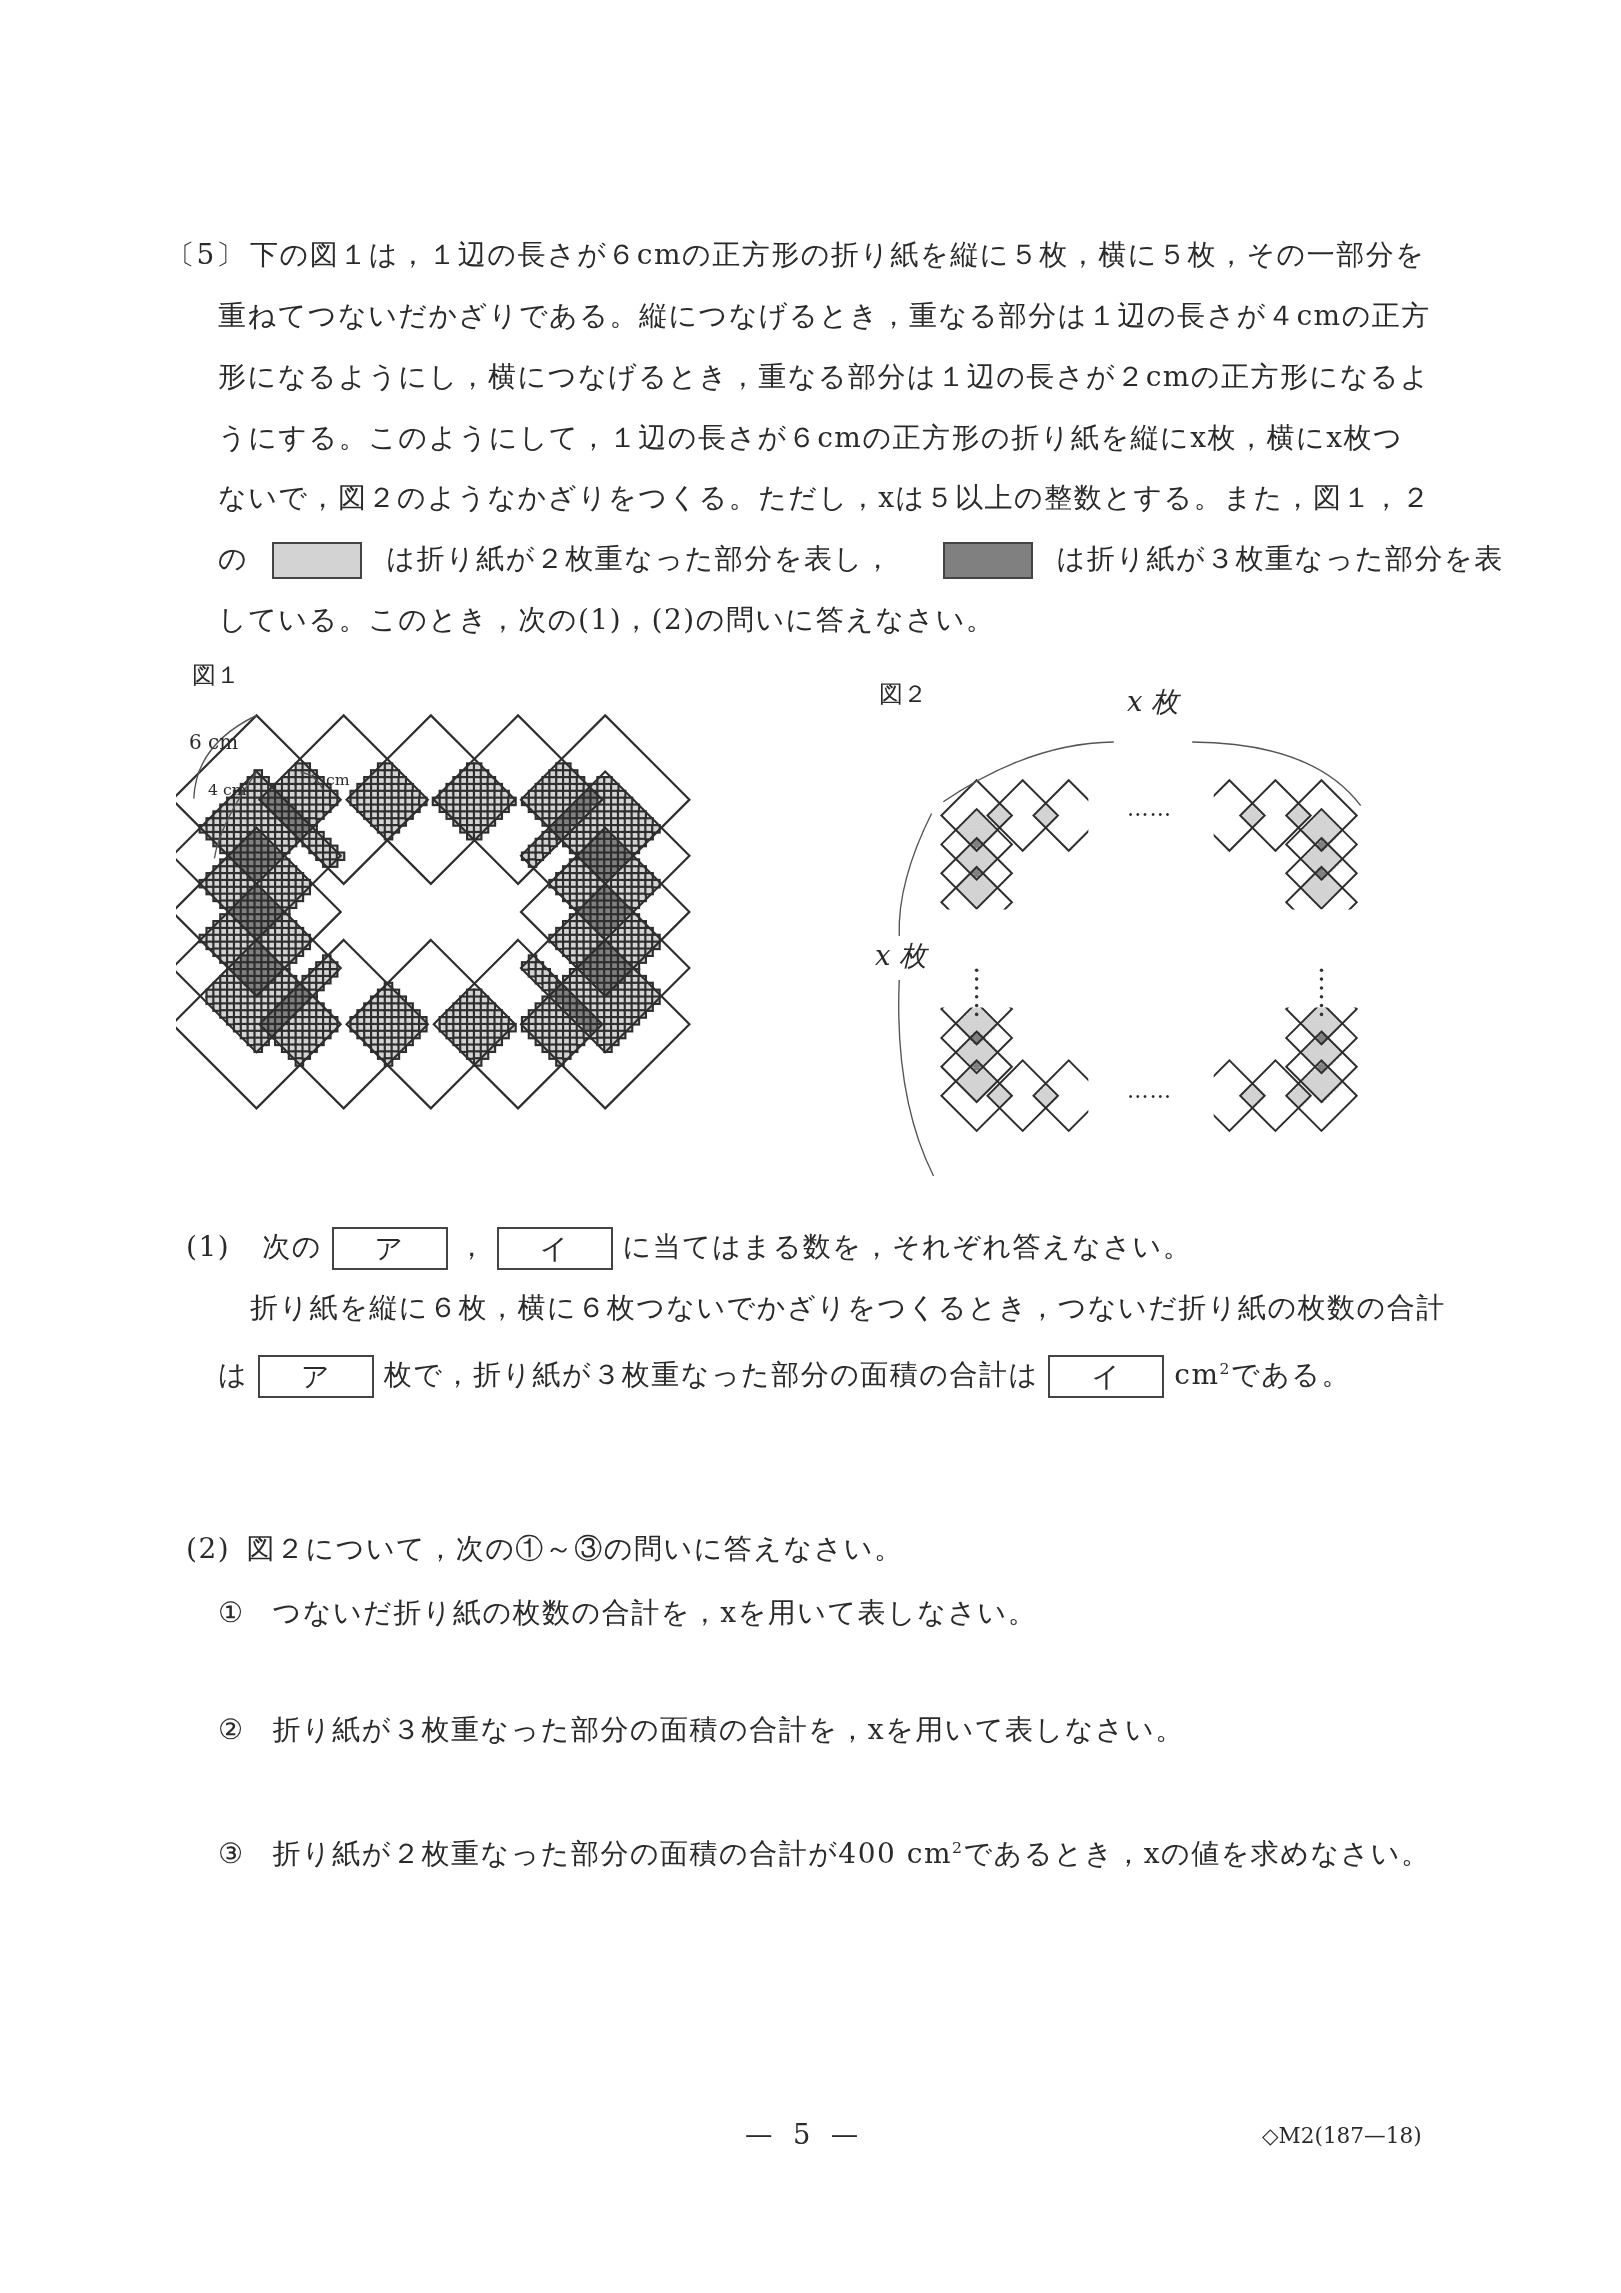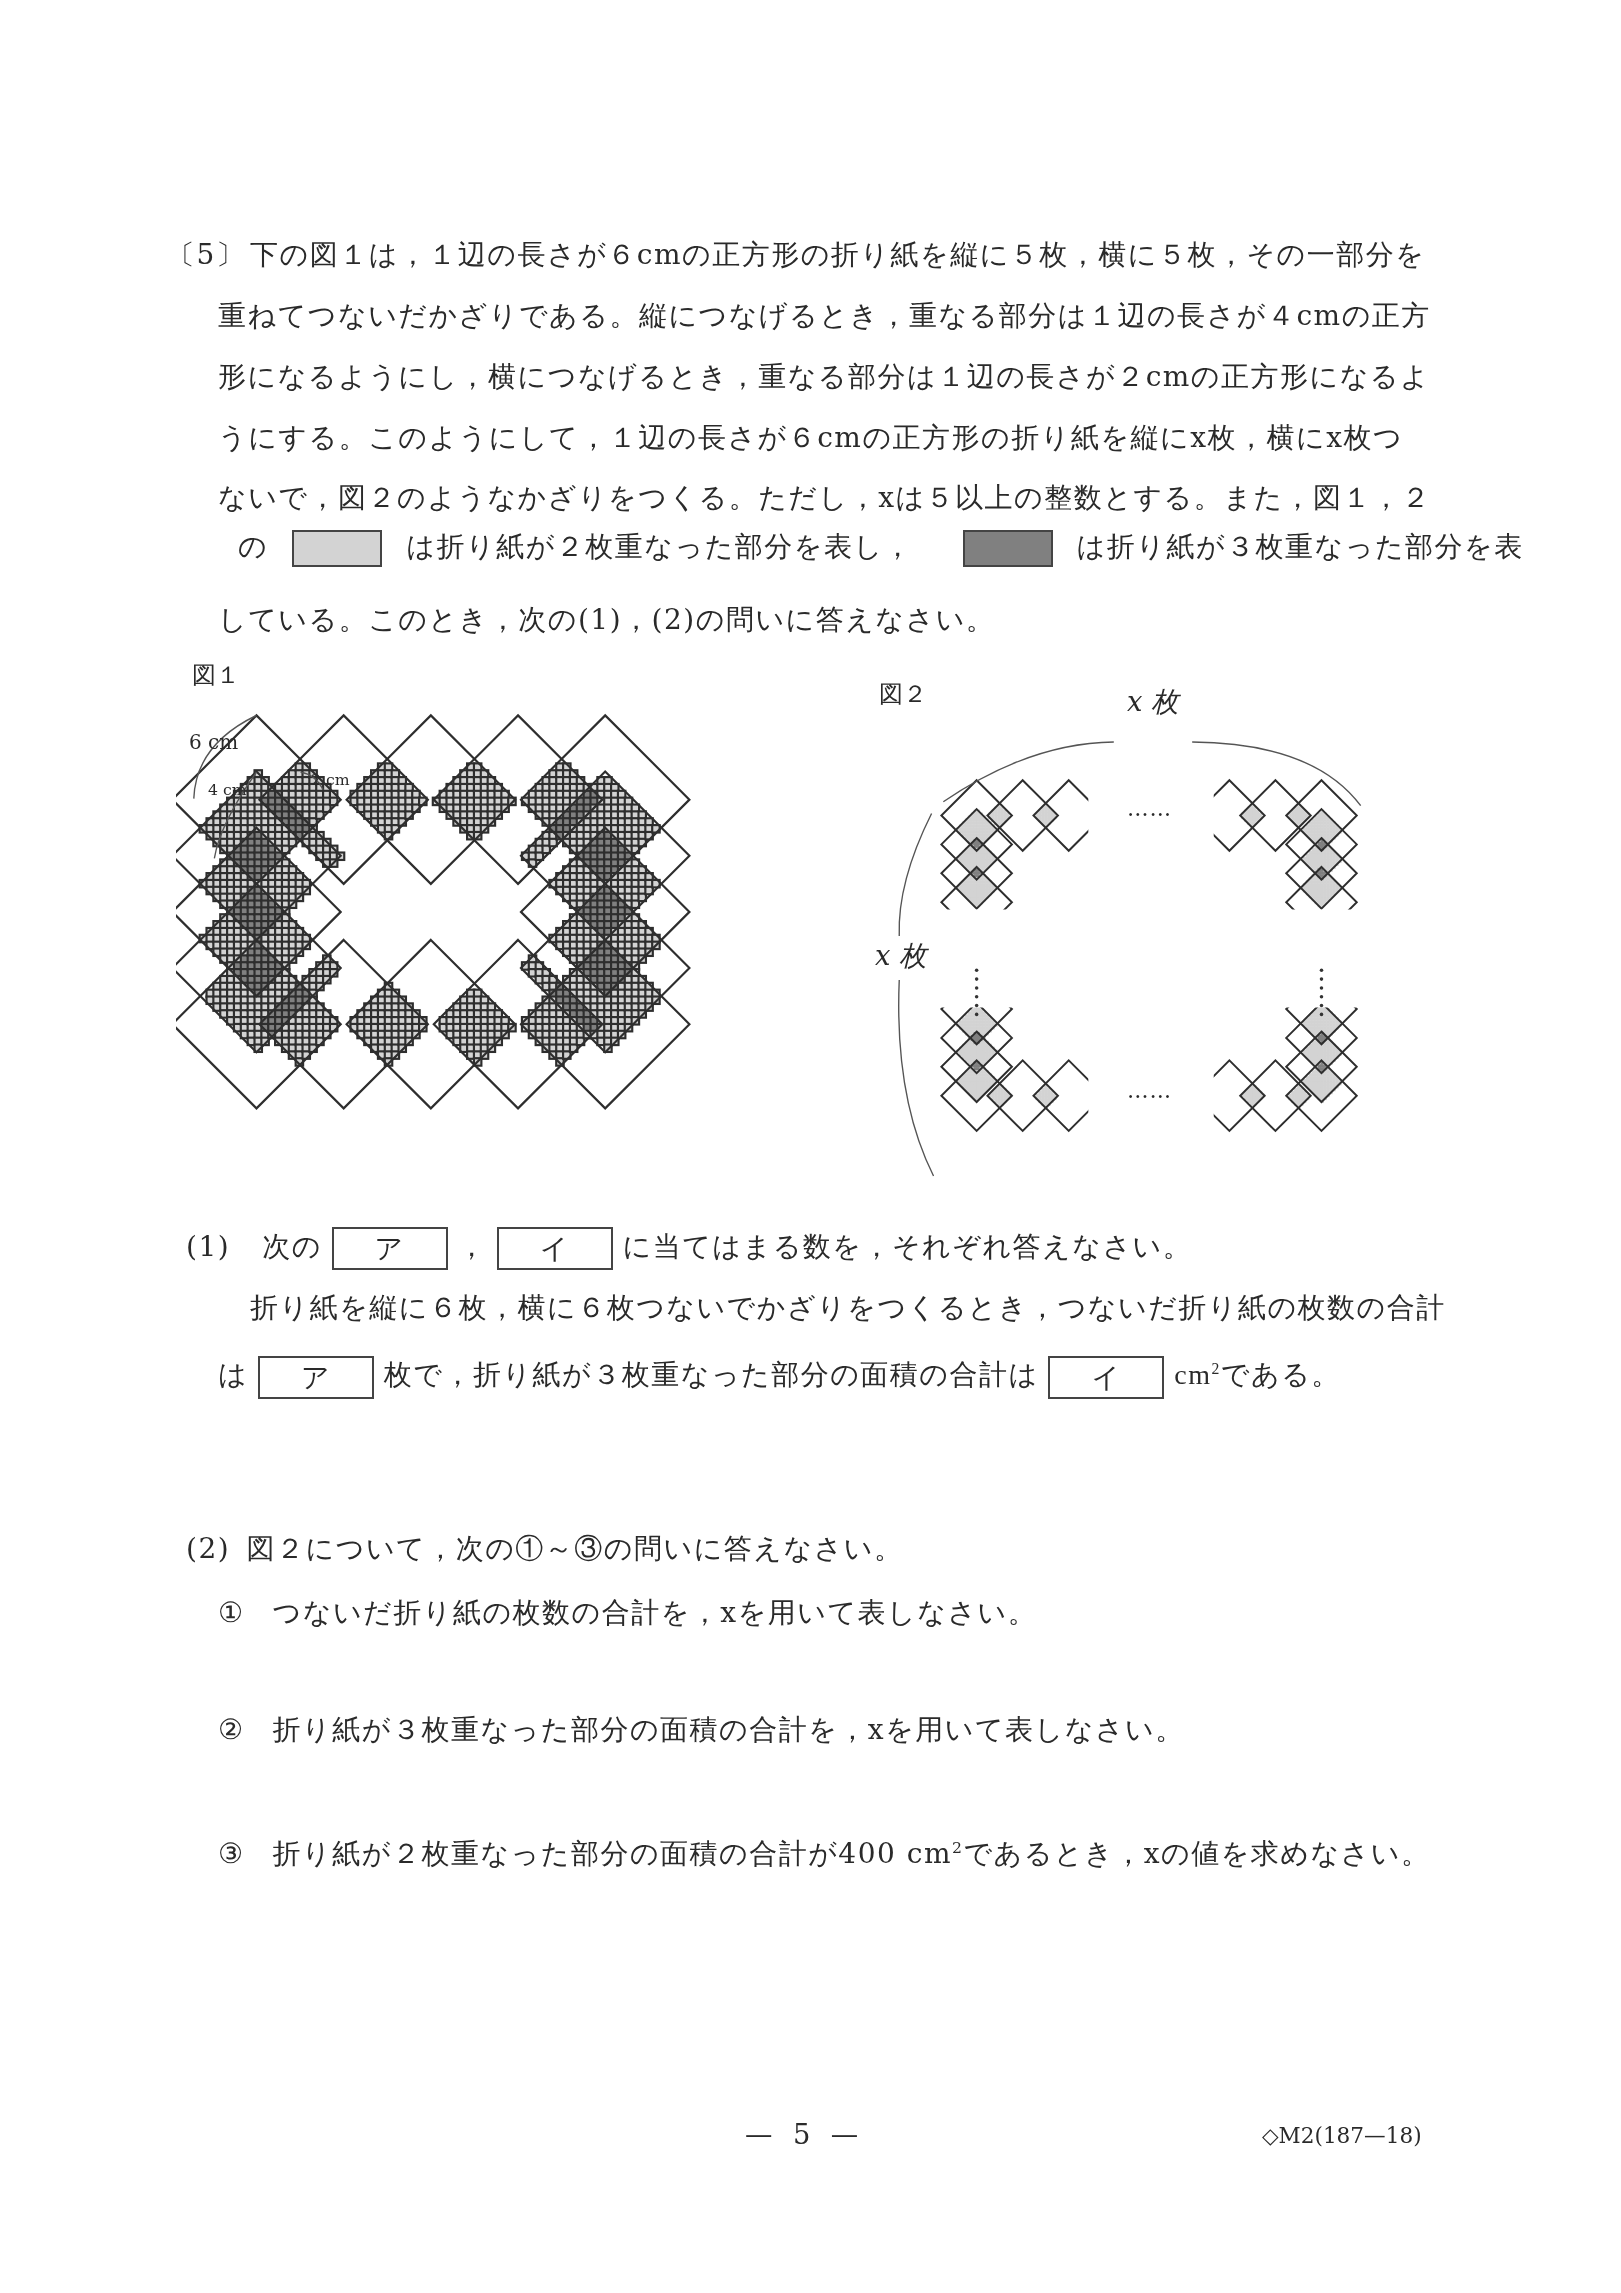--- a/index.html
+++ b/index.html
@@ -15,21 +15,21 @@
 </head>
 <body>
 
 <div class="line" style="left:167px; top:235px;">〔5〕</div>
 <div class="line" style="left:250px; top:235px;">下の図１は，１辺の長さが６cmの正方形の折り紙を縦に５枚，横に５枚，その一部分を</div>
 <div class="line" style="left:218px; top:296px;">重ねてつないだかざりである。縦につなげるとき，重なる部分は１辺の長さが４cmの正方</div>
 <div class="line" style="left:218px; top:357px;">形になるようにし，横につなげるとき，重なる部分は１辺の長さが２cmの正方形になるよ</div>
 <div class="line" style="left:218px; top:418px;">うにする。このようにして，１辺の長さが６cmの正方形の折り紙を縦にx枚，横にx枚つ</div>
 <div class="line" style="left:218px; top:478px;">ないで，図２のようなかざりをつくる。ただし，xは５以上の整数とする。また，図１，２</div>
 
-<div class="line" style="left:218px; top:527px;margin-left:20px;">
+<div class="line" style="left:218px; top:539px;">
   <span>の</span>
   <span class="swatch" style="background:#d3d3d3;"></span>
   <span>は折り紙が２枚重なった部分を表し，</span>
   <span class="swatch" style="background:#808080; margin-left:39px;"></span>
   <span>は折り紙が３枚重なった部分を表</span>
 </div>
 <div class="line" style="left:218px; top:600px;text-align:center;">している。このとき，次の(1)，(2)の問いに答えなさい。</div>
 
 <div class="fig-label" style="left:192px; top:659px;">図１</div>
 <svg width="686" height="431" style="left:176px; top:686px;" viewBox="180 700 700 440">
@@ -2881,21 +2881,21 @@
     </g>
 </svg>
 <div style="position:absolute; left:1127px; top:796px; font-size:21.6px; letter-spacing:1px;">……</div>
 <div style="position:absolute; left:1127px; top:1078px; font-size:21.6px; letter-spacing:1px;">……</div>
 
 <div class="line" style="left:186px; top:1227px;">
   <span>(1)</span>
   <span style="margin-left:21.6px;">次の</span><span class="box">ア</span><span>，</span><span class="box">イ</span><span>に当てはまる数を，それぞれ答えなさい。</span>
 </div>
 <div class="line" style="left:250px; top:1288px;">折り紙を縦に６枚，横に６枚つないでかざりをつくるとき，つないだ折り紙の枚数の合計</div>
-<div class="line" style="left:218px; top:1349px;font-family:Liberation Serif, serif;">
+<div class="line" style="left:218px; top:1349px;">
   <span>は</span><span class="box">ア</span><span>枚で，折り紙が３枚重なった部分の面積の合計は</span><span class="box">イ</span><span>cm</span><sup>2</sup><span>である。</span>
 </div>
 
 <div class="line" style="left:186px; top:1529px;">
   <span>(2)</span>
   <span style="margin-left:6px;">図２について，次の①～③の問いに答えなさい。</span>
 </div>
 <div class="line" style="left:218px; top:1593px;">
   <span>①</span>
   <span style="margin-left:17.6px;">つないだ折り紙の枚数の合計を，xを用いて表しなさい。</span>

